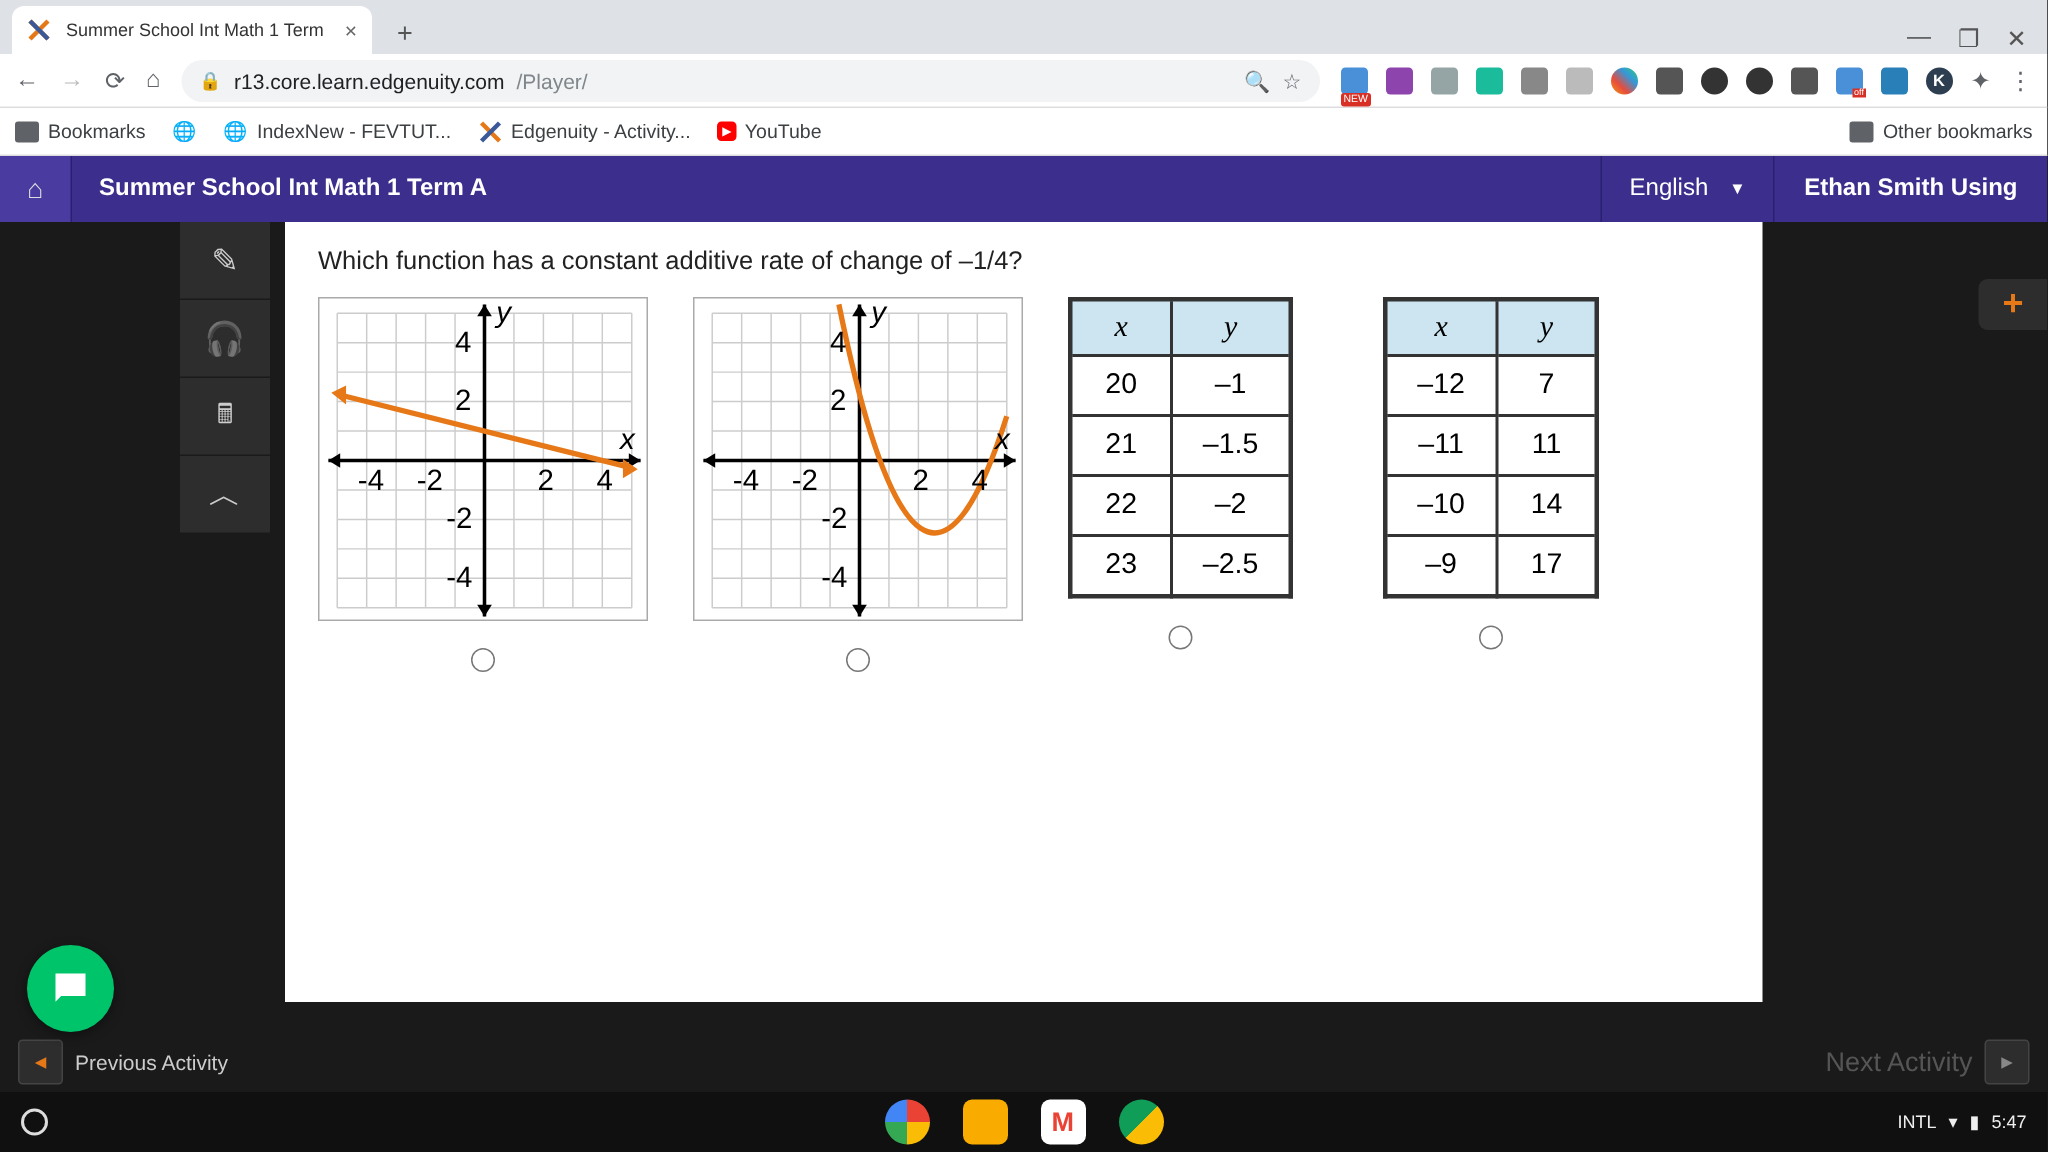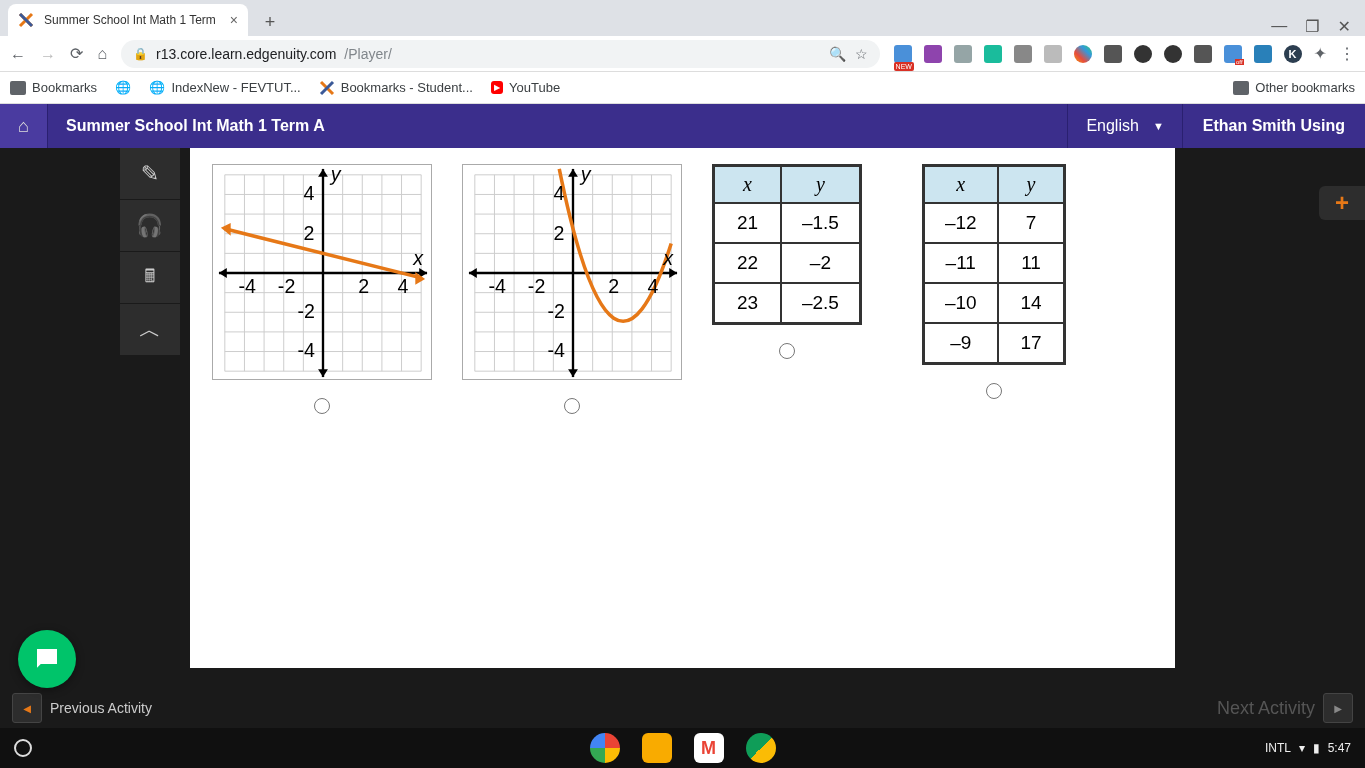--- a/index.html
+++ b/index.html
@@ -142,21 +142,21 @@
     </div>
   <div class="bm-item">
       <span style="color:#5f6368">🌐</span>
       <span>IndexNew - FEVTUT...</span>
     </div>
   <div class="bm-item">
       <svg width="16" height="16">
         <path d="M2 2 L14 14" stroke="#e67817" stroke-width="3"></path>
         <path d="M14 2 L2 14" stroke="#3b5998" stroke-width="3"></path>
       </svg>
-      <span>Bookmarks - Student...</span>
+      <span>Edgenuity - Activity...</span>
     </div>
   <div class="bm-item">
       <span style="background:#ff0000;color:#fff;font-size:8px;padding:2px 3px;border-radius:3px">▶</span>
       <span>YouTube</span>
     </div>
   <div class="bm-other">
       <div class="bm-folder"></div>
       <span>Other bookmarks</span>
     </div>
 </div>
@@ -185,20 +185,21 @@
         <span style="font-size:18px">🖩</span>
       </div>
     <div class="rail-btn">
         <span>︿</span>
       </div>
   </div>
 
   <div class="content-wrap">
     <div class="content-page">
       <div class="question-area">
+        <div class="q-text">Which function has a constant additive rate of change of –1/4?</div>
 
         <div class="options-row">
 
           <div class="option">
             <div class="graph-box">
               <svg viewBox="-5.5 -5.5 11 11" width="220" height="216" style="transform:scaleY(-1)">
                 <g stroke="#ccc" stroke-width="0.05">
                   <line x1="-5" y1="-5" x2="-5" y2="5"></line>
                     <line x1="-4" y1="-5" x2="-4" y2="5"></line>
                     <line x1="-3" y1="-5" x2="-3" y2="5"></line>
@@ -296,20 +297,24 @@
           </div>
 
           <div class="option">
             <table class="data-table">
               <tbody>
                   <tr>
                     <th>x</th>
                     <th>y</th>
                   </tr>
               <tr>
+                    <td>20</td>
+                    <td>–1</td>
+                  </tr>
+              <tr>
                     <td>21</td>
                     <td>–1.5</td>
                   </tr>
               <tr>
                     <td>22</td>
                     <td>–2</td>
                   </tr>
               <tr>
                     <td>23</td>
                     <td>–2.5</td>

